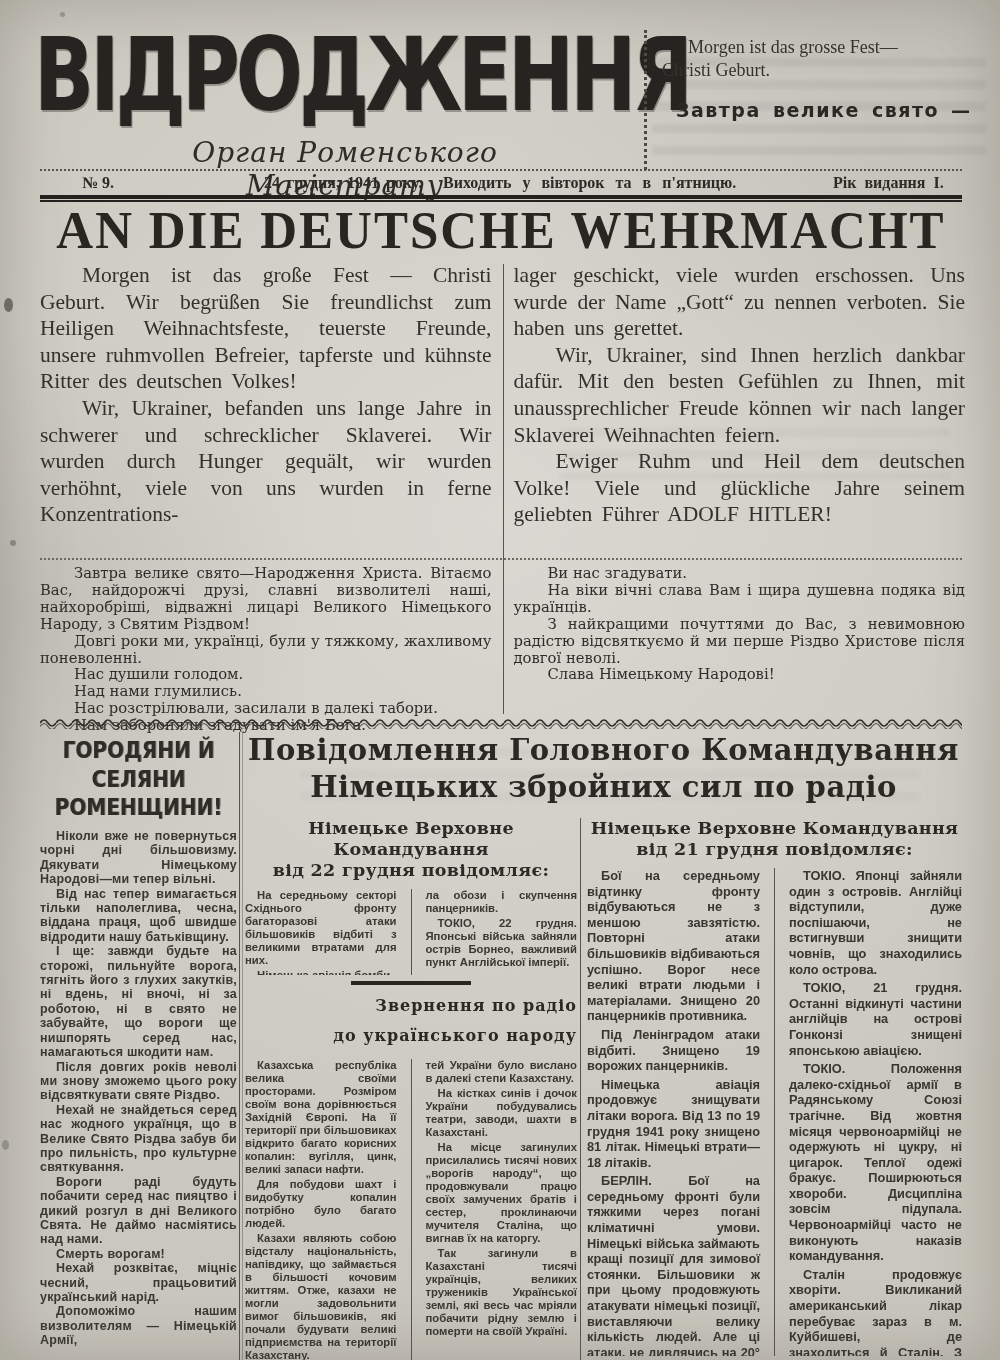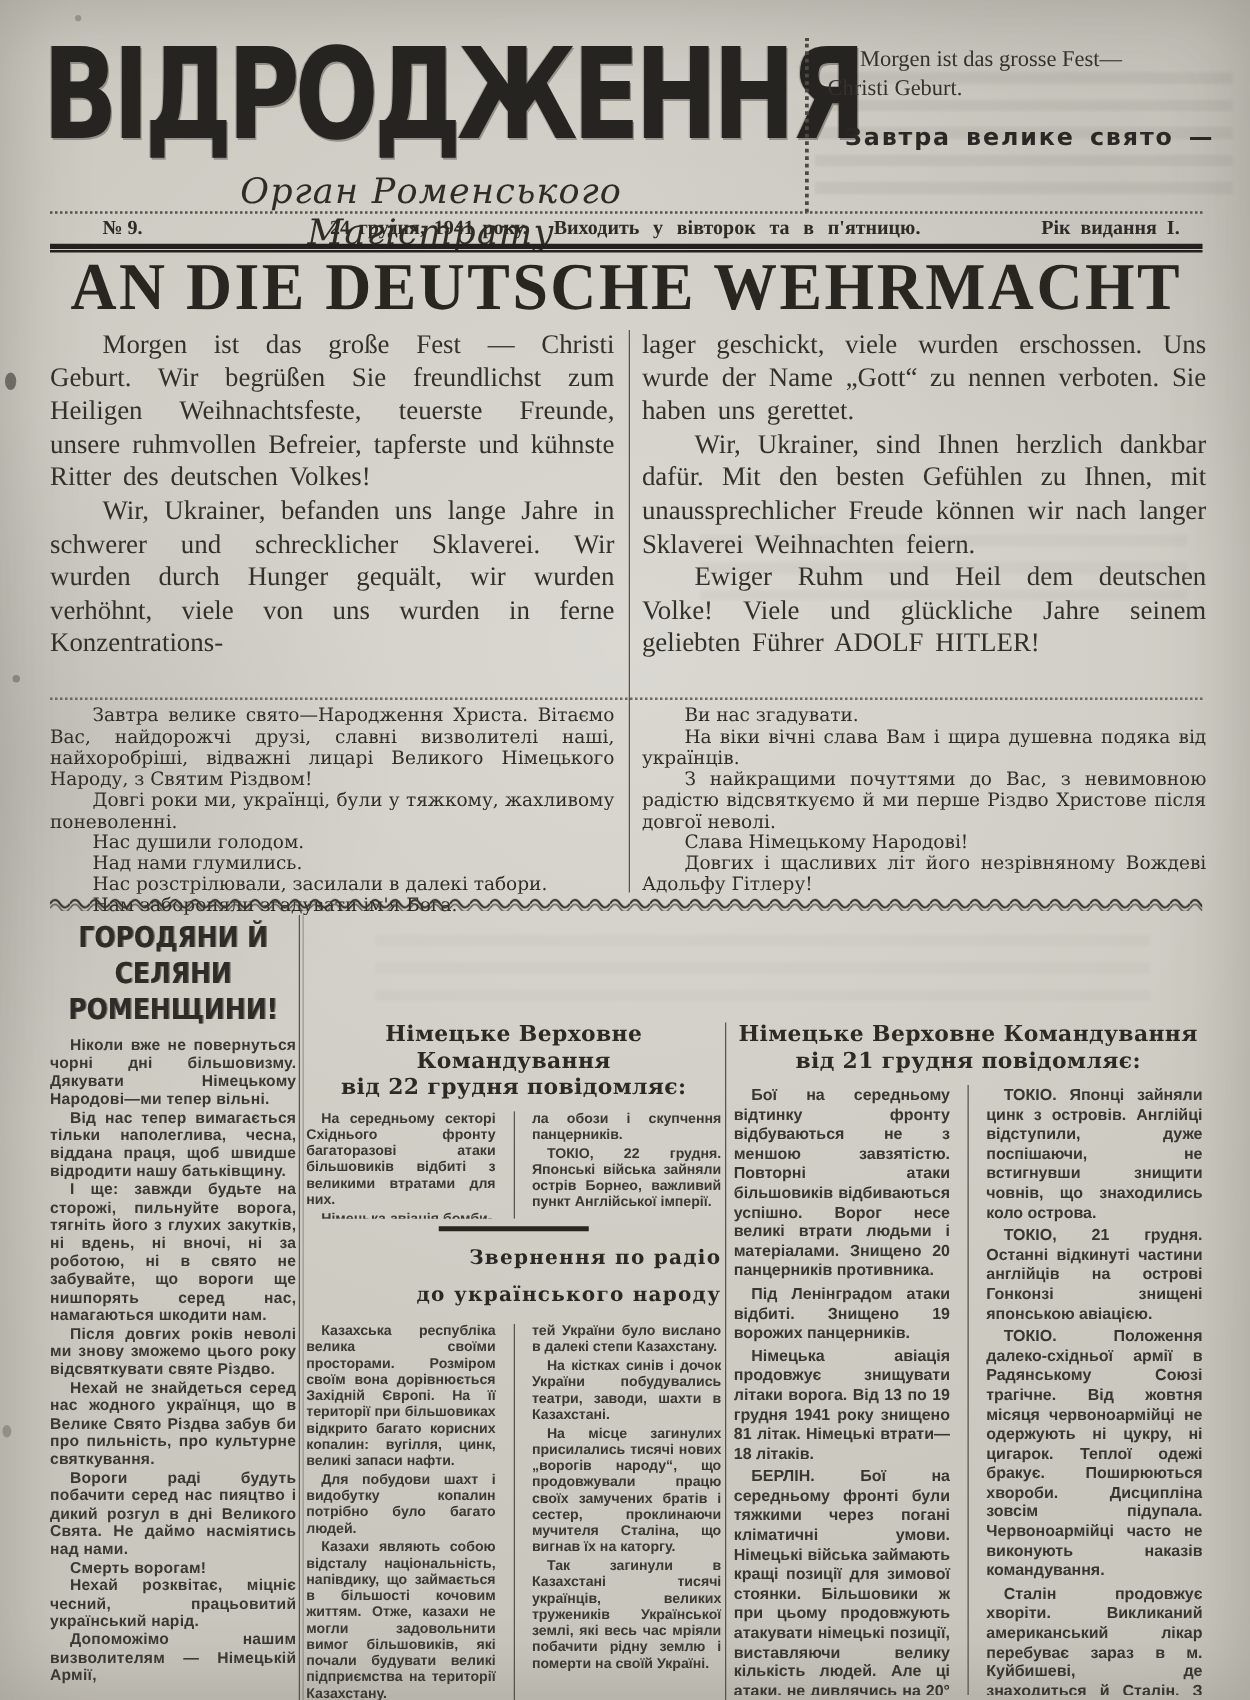--- a/index.html
+++ b/index.html
@@ -190,21 +190,20 @@
         <p>Нас душили голодом.</p>
         <p>Над нами глумились.</p>
         <p>Нас розстрілювали, засилали в далекі табори.</p>
         <p>Нам забороняли згадувати ім'я Бога.</p>
       </div>
     <div class="ukr-col">
         <p>Ви нас згадувати.</p>
         <p>На віки вічні слава Вам і щира душевна подяка від українців.</p>
         <p>З найкращими почуттями до Вас, з невимовною радістю відсвяткуємо й ми перше Різдво Христове після довгої неволі.</p>
         <p>Слава Німецькому Народові!</p>
-        <p>Довгих і щасливих літ його незрівняному Вождеві Адольфу Гітлеру!</p>
       </div>
   </div>
 
   <svg class="abs wavy" width="922" height="13" viewBox="0 0 922 13" preserveAspectRatio="none">
     <defs>
       <pattern id="wv" width="16" height="13" patternUnits="userSpaceOnUse">
         <path d="M0 7 Q4 1 8 7 T16 7" fill="none" stroke="#34322c" stroke-width="1.7"></path>
         <path d="M0 10.5 Q4 4.5 8 10.5 T16 10.5" fill="none" stroke="#34322c" stroke-width="1.2" opacity=".75"></path>
       </pattern>
     </defs>
@@ -226,20 +225,24 @@
           <p>Нехай не знайдеться серед нас жодного українця, що в Велике Свято Різдва забув би про пильність, про культурне святкування.</p>
           <p>Вороги раді будуть побачити серед нас пияцтво і дикий розгул в дні Великого Свята. Не даймо насміятись над нами.</p>
           <p>Смерть ворогам!</p>
           <p>Нехай розквітає, міцніє чесний, працьовитий український нарід.</p>
           <p>Допоможімо нашим визволителям — Німецькій Армії,</p>
         </div>
     </div>
     <div class="abs vrule vr-a"></div>
     <div class="abs vr-b"></div>
 
+    <div class="abs radio-head">
+      <div>Повідомлення Головного Командування</div>
+      <div>Німецьких збройних сил по радіо</div>
+    </div>
 
     <div class="abs half-left">
       <div class="half-sub">
         <div>Німецьке Верховне Командування</div>
         <div>від 22 грудня повідомляє:</div>
       </div>
       <div class="subcols cols22">
         <div class="subcol-sm">
             <p>На середньому секторі Східнього фронту багаторазові атаки більшовиків відбиті з великими втратами для них.</p>
             <p>Німецька авіація бомби-</p>
@@ -280,21 +283,21 @@
       </div>
       <div class="subcols cols21">
         <div class="subcol-md">
             <p>Бої на середньому відтинку фронту відбуваються не з меншою завзятістю. Повторні атаки більшовиків відбиваються успішно. Ворог несе великі втрати людьми і матеріалами. Знищено 20 панцерників противника.</p>
             <p>Під Ленінградом атаки відбиті. Знищено 19 ворожих панцерників.</p>
             <p>Німецька авіація продовжує знищувати літаки ворога. Від 13 по 19 грудня 1941 року знищено 81 літак. Німецькі втрати—18 літаків.</p>
             <p>БЕРЛІН. Бої на середньому фронті були тяжкими через погані кліматичні умови. Німецькі війська займають кращі позиції для зимової стоянки. Більшовики ж при цьому продовжують атакувати німецькі позиції, виставляючи велику кількість людей. Але ці атаки, не дивлячись на 20°—25° мороз, відбиваються успішно. Більшовики несуть великі втрати живою силою та матеріалами.</p>
           </div>
         <div class="vr-sub"></div>
         <div class="subcol-md">
-            <p>ТОКІО. Японці зайняли цинк з островів. Англійці відступили, дуже поспішаючи, не встигнувши знищити човнів, що знаходились коло острова.</p>
+            <p>ТОКІО. Японці зайняли один з островів. Англійці відступили, дуже поспішаючи, не встигнувши знищити човнів, що знаходились коло острова.</p>
             <p>ТОКІО, 21 грудня. Останні відкинуті частини англійців на острові Гонконзі знищені японською авіацією.</p>
             <p>ТОКІО. Положення далеко-східньої армії в Радянському Союзі трагічне. Від жовтня місяця червоноармійці не одержують ні цукру, ні цигарок. Теплої одежі бракує. Поширюються хвороби. Дисципліна зовсім підупала. Червоноармійці часто не виконують наказів командування.</p>
             <p>Сталін продовжує хворіти. Викликаний американський лікар перебуває зараз в м. Куйбишеві, де знаходиться й Сталін. З різних повідомлень відомо, що хвороба Сталіна тяжка, бо й сам лікар висловився, що йому прийдеться побути в Радянському Союзі ще довгий час,</p>
           </div>
       </div>
     </div>
 
   </div>
 </div>
 

